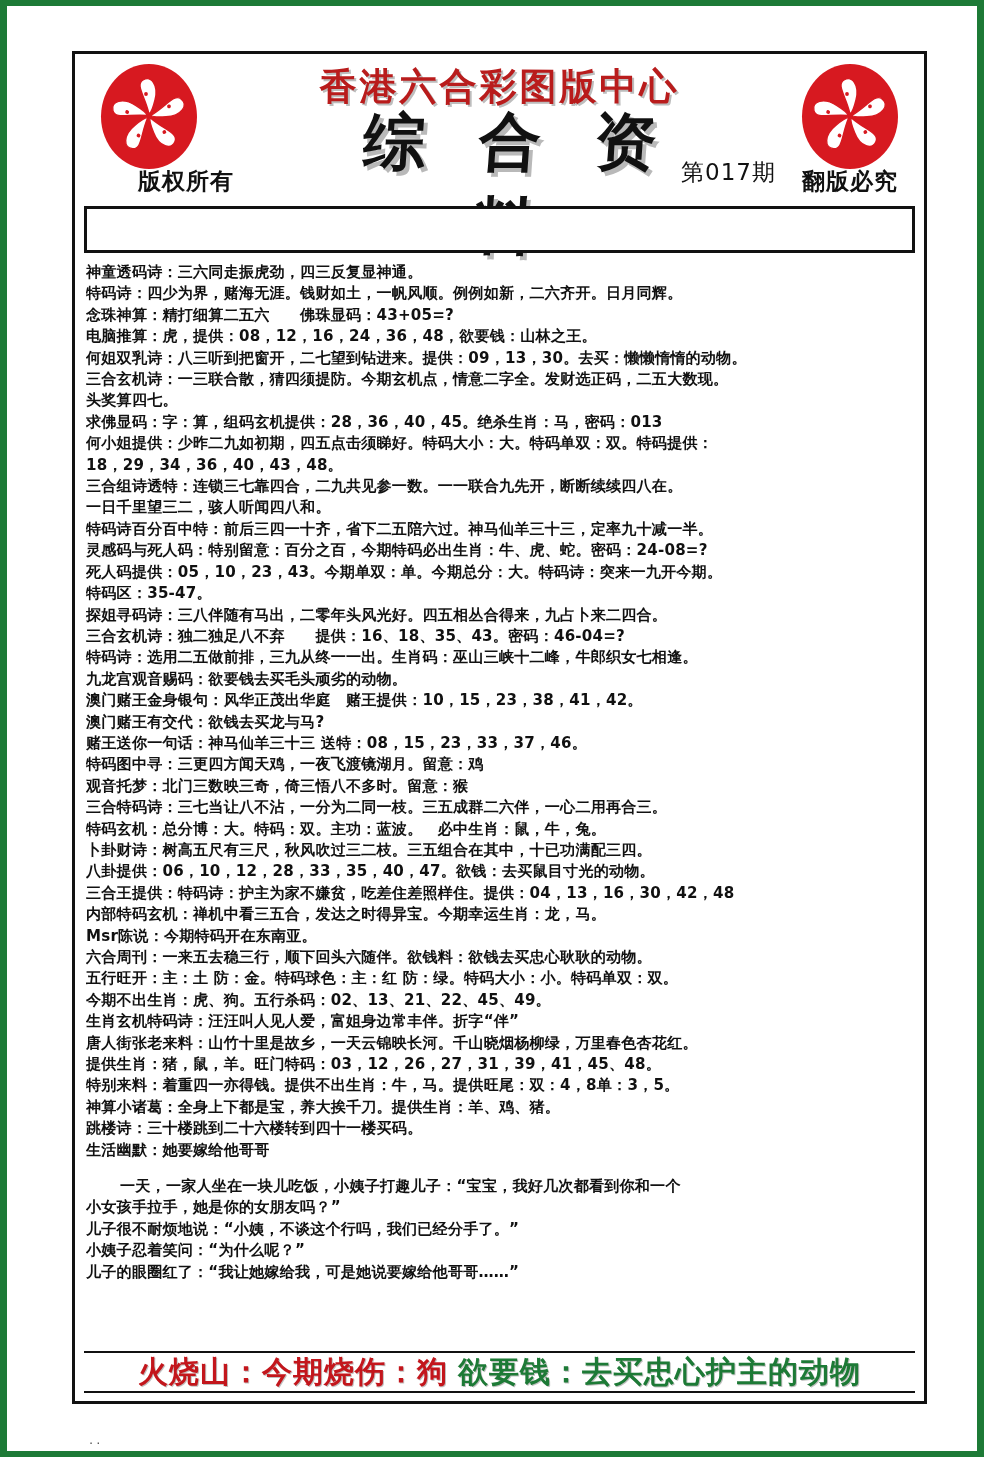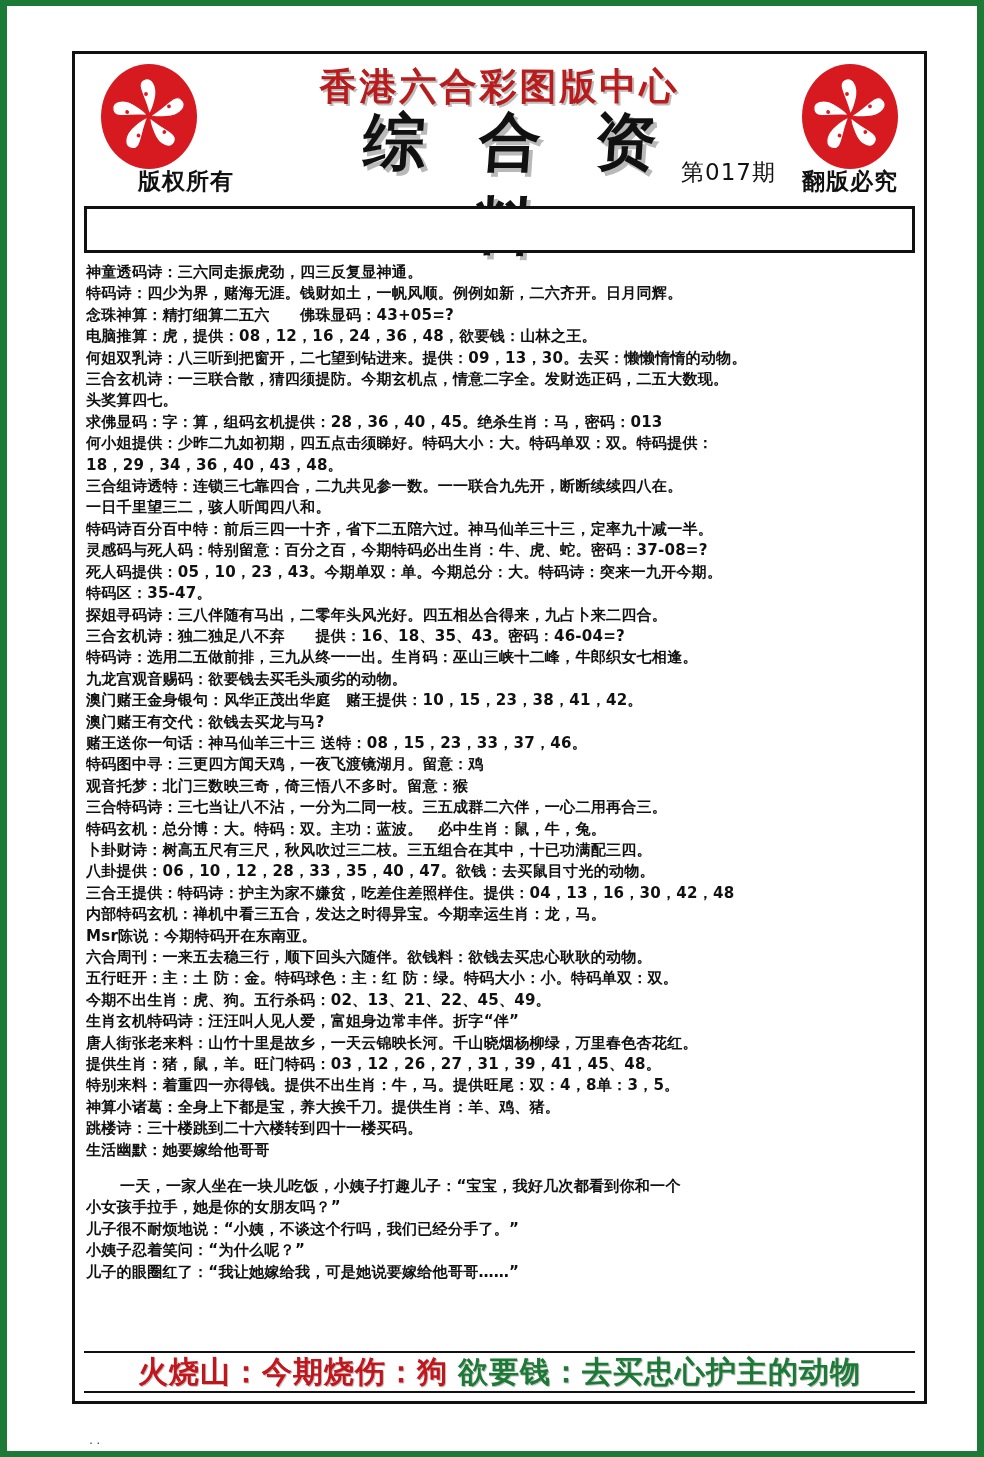--- a/index.html
+++ b/index.html
@@ -281,21 +281,21 @@
         <div class="ln">电脑推算：虎，提供：08，12，16，24，36，48，欲要钱：山林之王。</div>
         <div class="ln">何姐双乳诗：八三听到把窗开，二七望到钻进来。提供：09，13，30。去买：懒懒惰惰的动物。</div>
         <div class="ln">三合玄机诗：一三联合散，猜四须提防。今期玄机点，情意二字全。发财选正码，二五大数现。</div>
         <div class="ln">头奖算四七。</div>
         <div class="ln">求佛显码：字：算，组码玄机提供：28，36，40，45。绝杀生肖：马，密码：013</div>
         <div class="ln">何小姐提供：少昨二九如初期，四五点击须睇好。特码大小：大。特码单双：双。特码提供：</div>
         <div class="ln">18，29，34，36，40，43，48。</div>
         <div class="ln">三合组诗透特：连锁三七靠四合，二九共见参一数。一一联合九先开，断断续续四八在。</div>
         <div class="ln">一日千里望三二，骇人听闻四八和。</div>
         <div class="ln">特码诗百分百中特：前后三四一十齐，省下二五陪六过。神马仙羊三十三，定率九十减一半。</div>
-        <div class="ln">灵感码与死人码：特别留意：百分之百，今期特码必出生肖：牛、虎、蛇。密码：37-08=?</div>
+        <div class="ln">灵感码与死人码：特别留意：百分之百，今期特码必出生肖：牛、虎、蛇。密码：24-08=?</div>
         <div class="ln">死人码提供：05，10，23，43。今期单双：单。今期总分：大。特码诗：突来一九开今期。</div>
         <div class="ln">特码区：35-47。</div>
         <div class="ln">探姐寻码诗：三八伴随有马出，二零年头风光好。四五相丛合得来，九占卜来二四合。</div>
         <div class="ln">三合玄机诗：独二独足八不弃　　提供：16、18、35、43。密码：46-04=?</div>
         <div class="ln">特码诗：选用二五做前排，三九从终一一出。生肖码：巫山三峡十二峰，牛郎织女七相逢。</div>
         <div class="ln">九龙宫观音赐码：欲要钱去买毛头顽劣的动物。</div>
         <div class="ln">澳门赌王金身银句：风华正茂出华庭　赌王提供：10，15，23，38，41，42。</div>
         <div class="ln">澳门赌王有交代：欲钱去买龙与马?</div>
         <div class="ln">赌王送你一句话：神马仙羊三十三 送特：08，15，23，33，37，46。</div>
         <div class="ln">特码图中寻：三更四方闻天鸡，一夜飞渡镜湖月。留意：鸡</div>

